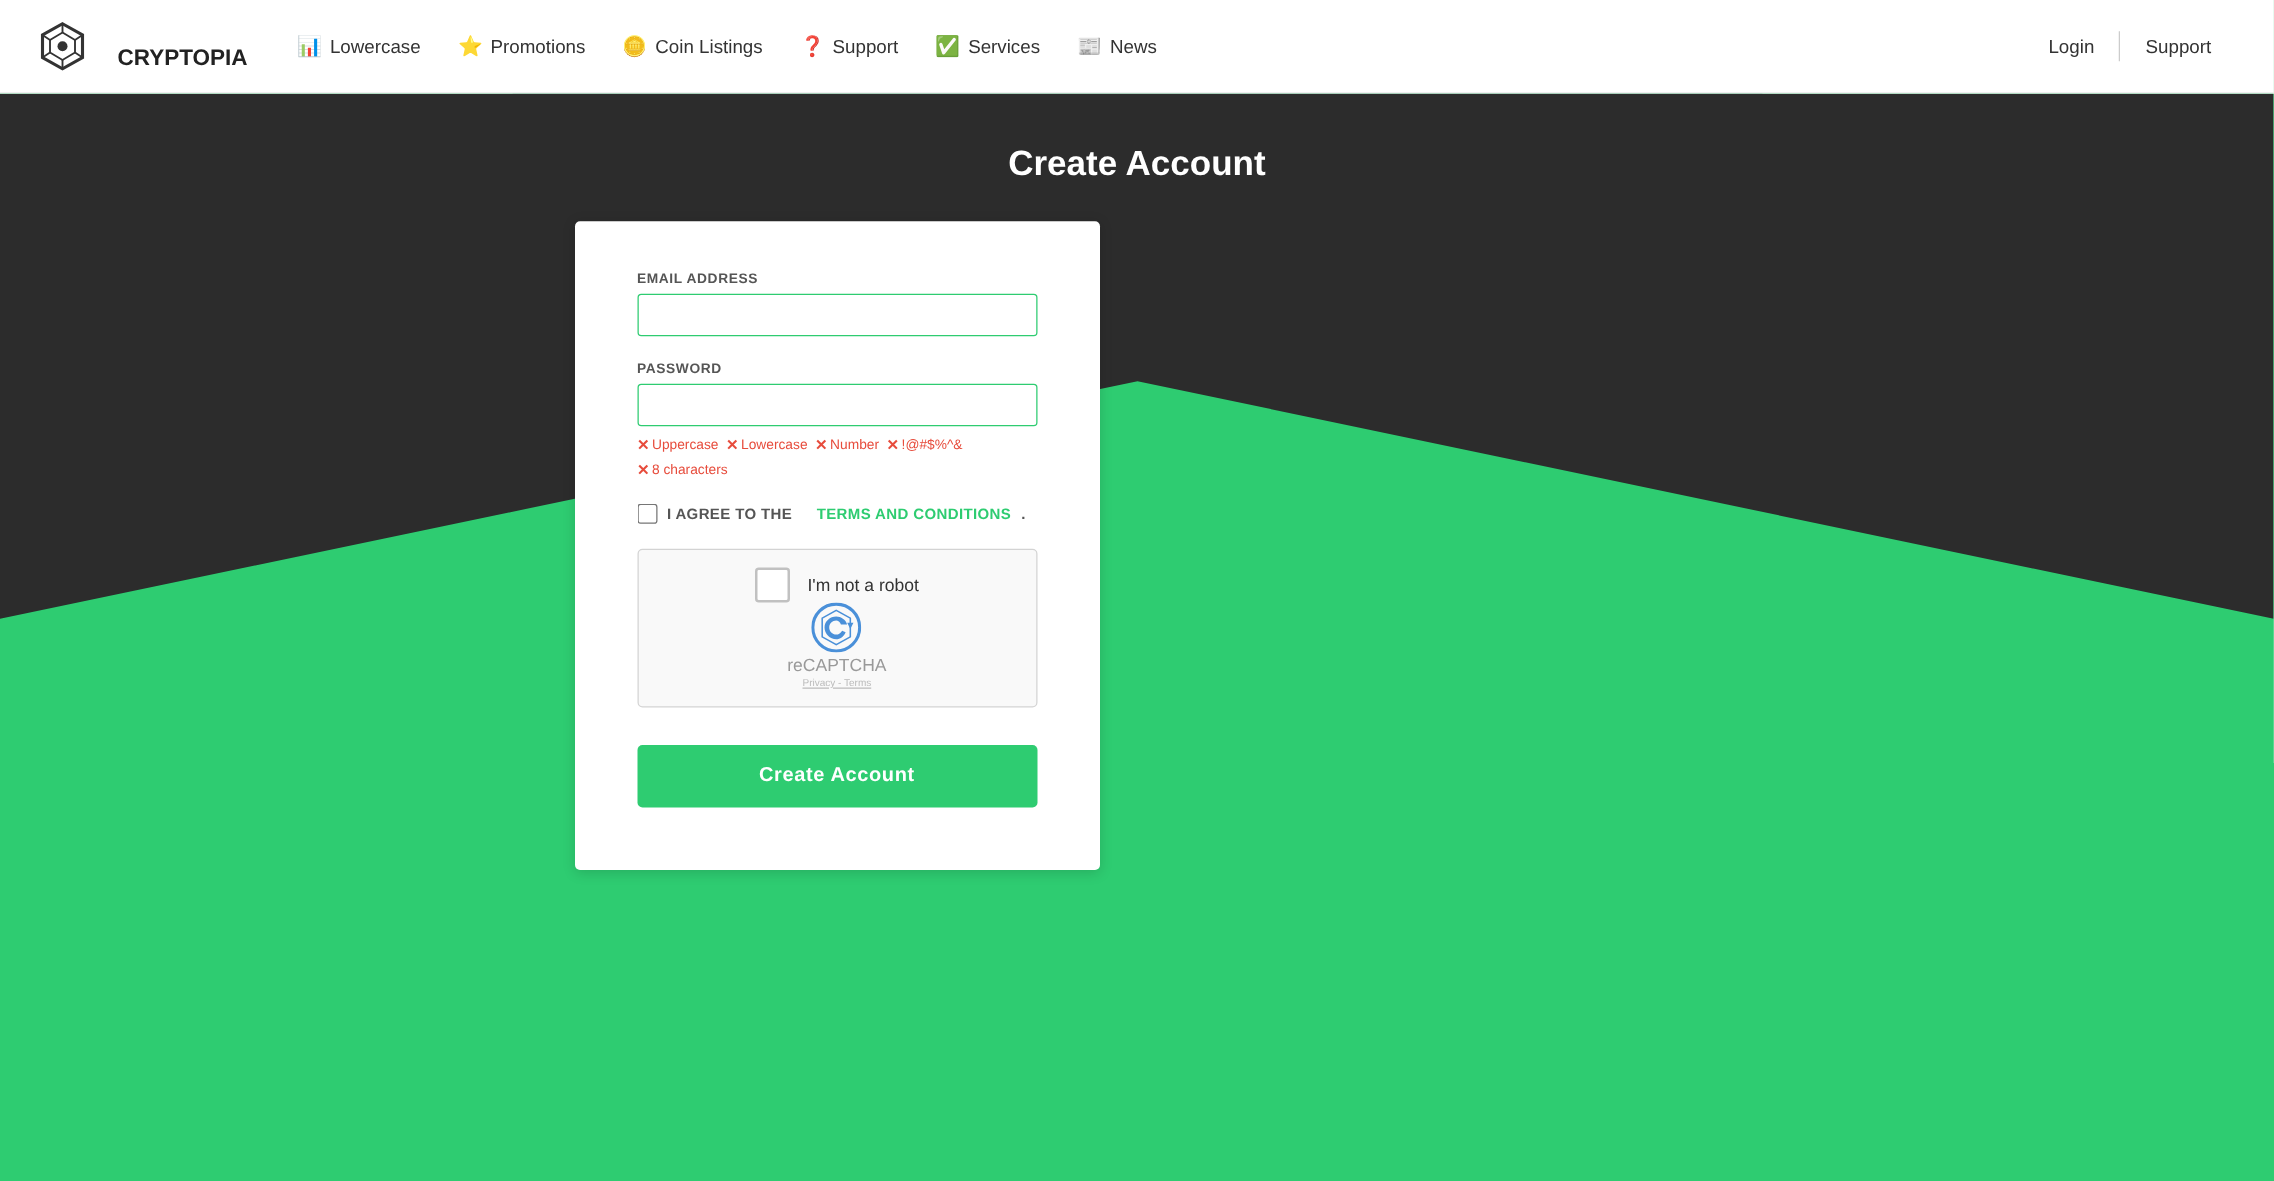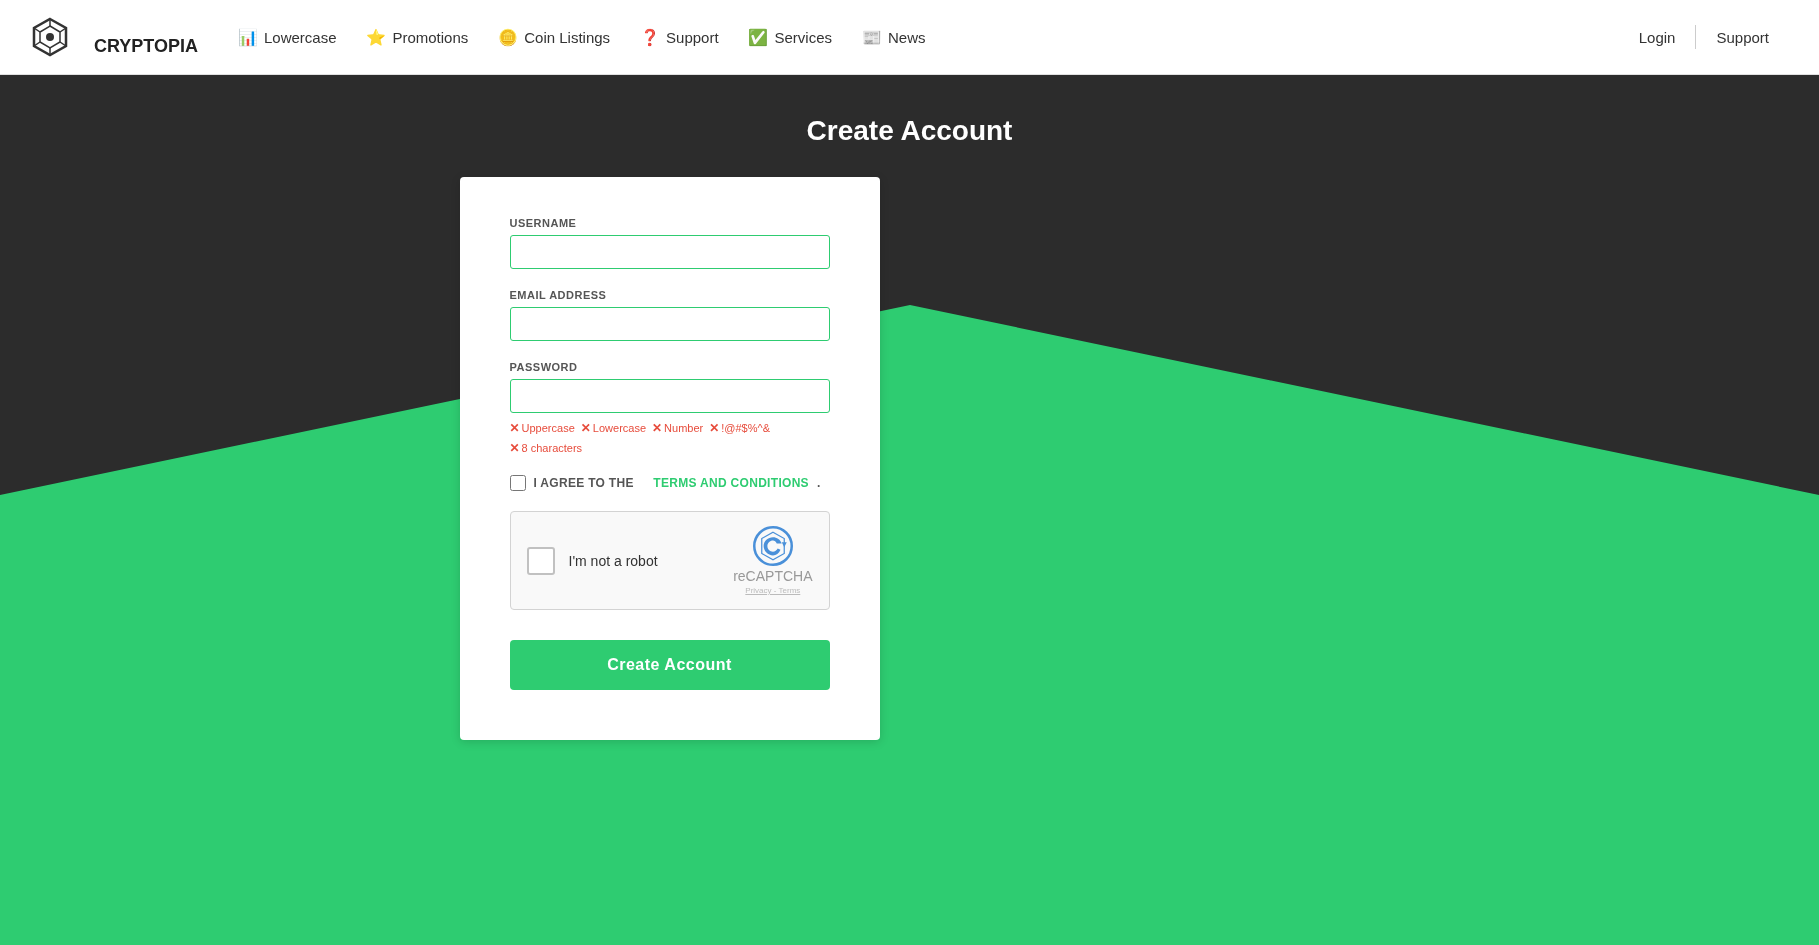--- a/index.html
+++ b/index.html
@@ -199,20 +199,21 @@
     
     .recaptcha-box {
       border: 1px solid #d3d3d3;
       border-radius: 4px;
       padding: 14px 16px;
       display: flex;
       align-items: center;
       justify-content: space-between;
       margin-bottom: 30px;
       background: #f9f9f9;
+      flex-direction: column;
     }
     .recaptcha-left {
       display: flex;
       align-items: center;
       gap: 14px;
     }
     .recaptcha-check {
       width: 28px;
       height: 28px;
       border: 2px solid #c1c1c1;
@@ -318,24 +319,20 @@
 
     <polygon points="0,0 1819,0 1819,420 910,230 0,420" fill="#2c2c2c"></polygon>
   </svg>
 
   <div class="form-container">
     <h1 class="page-title">Create Account</h1>
 
     <div class="form-card">
 
       
-      <div class="form-group">
-        <label class="form-label">USERNAME</label>
-        <input class="form-input" type="text" value="" style="">
-      </div>
 
       
       <div class="form-group">
         <label class="form-label">EMAIL ADDRESS</label>
         <input class="form-input" type="email" value="" style="">
       </div>
 
       
       <div class="form-group">
         <label class="form-label">PASSWORD</label>

